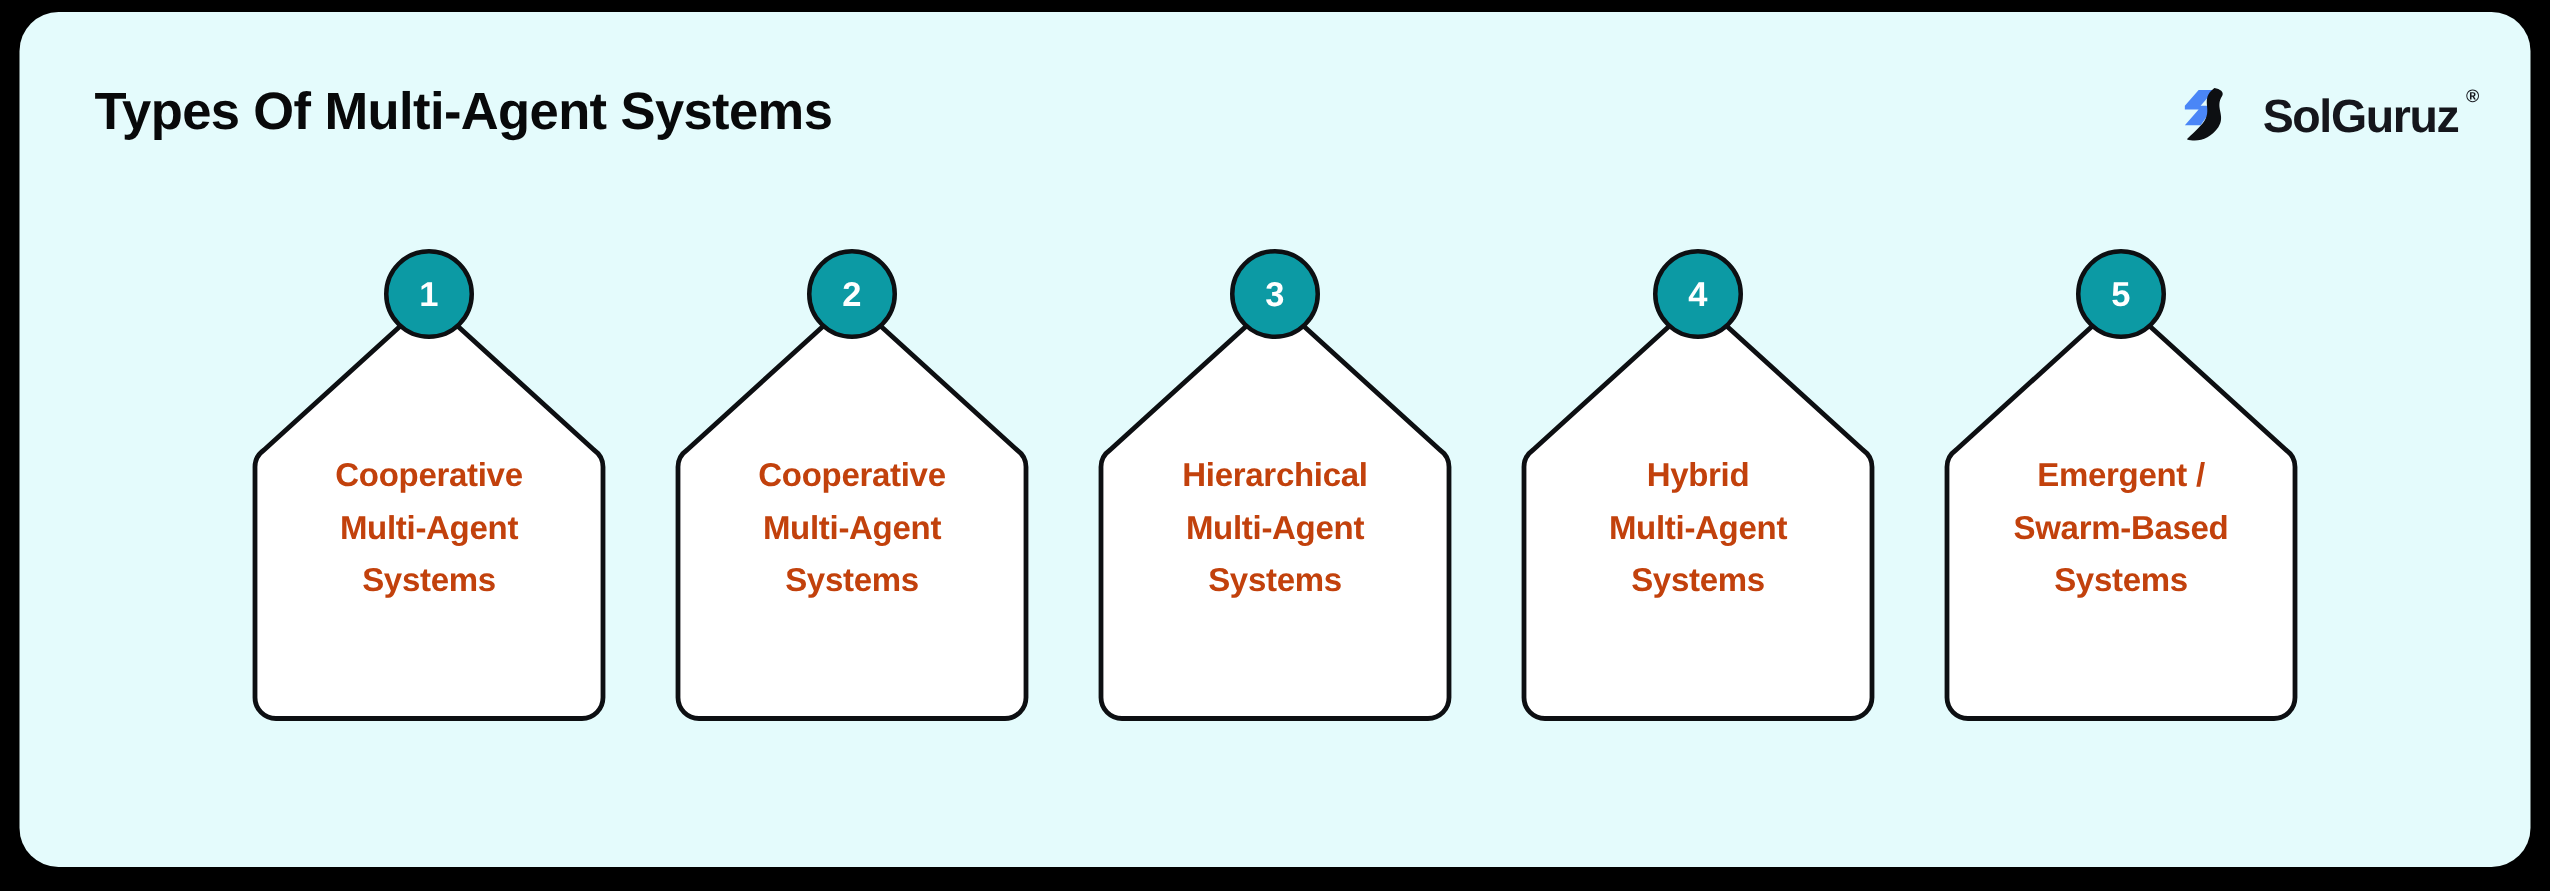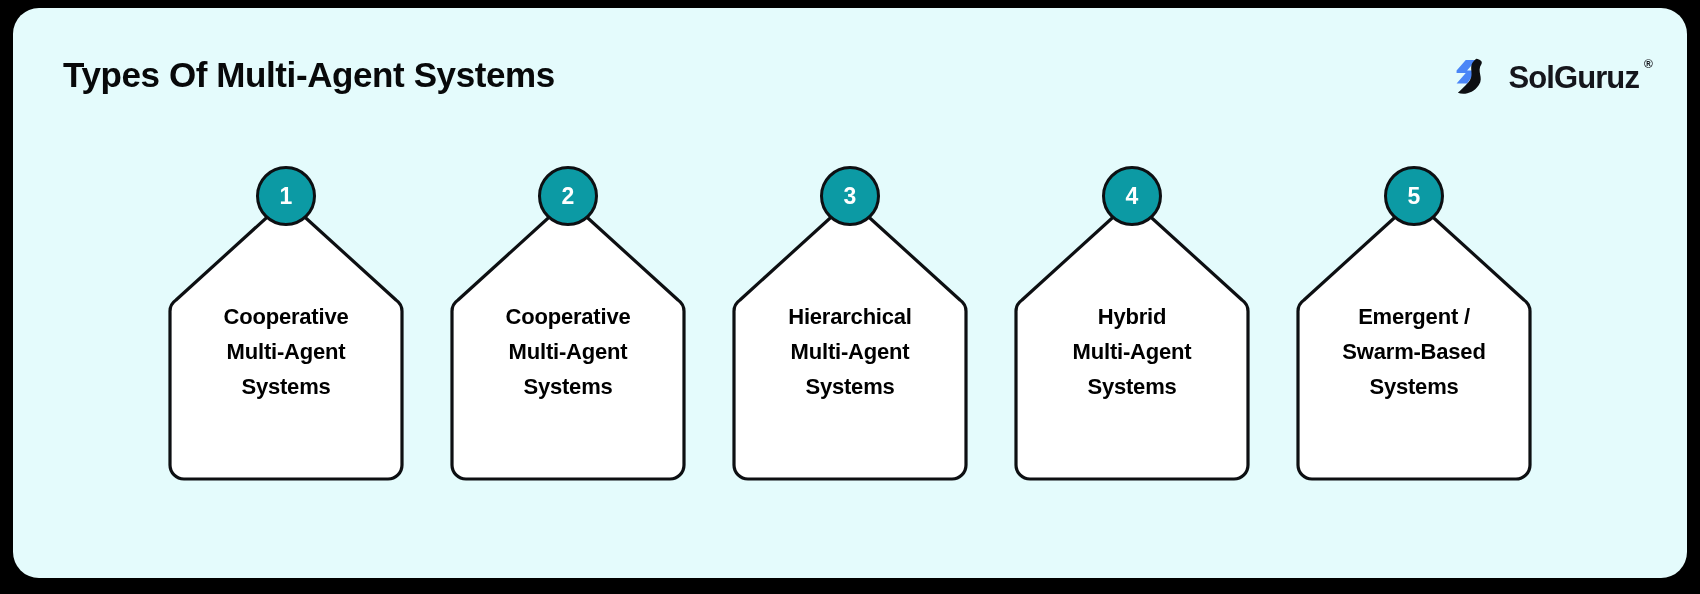--- a/index.html
+++ b/index.html
@@ -142,21 +142,21 @@
     position: absolute;
     left: 0;
     top: 148px;
     width: 240px;
     z-index: 2;
     text-align: center;
     font-size: 22px;
     font-weight: 700;
     line-height: 35px;
     letter-spacing: -0.2px;
-    color: #000000;
+    color: #c2410c;
     white-space: pre-line;
   }
 </style>
 </head>
 <body>
 
 <div id="infographic-root">
   <div id="panel">
 
     <div id="header-row">

